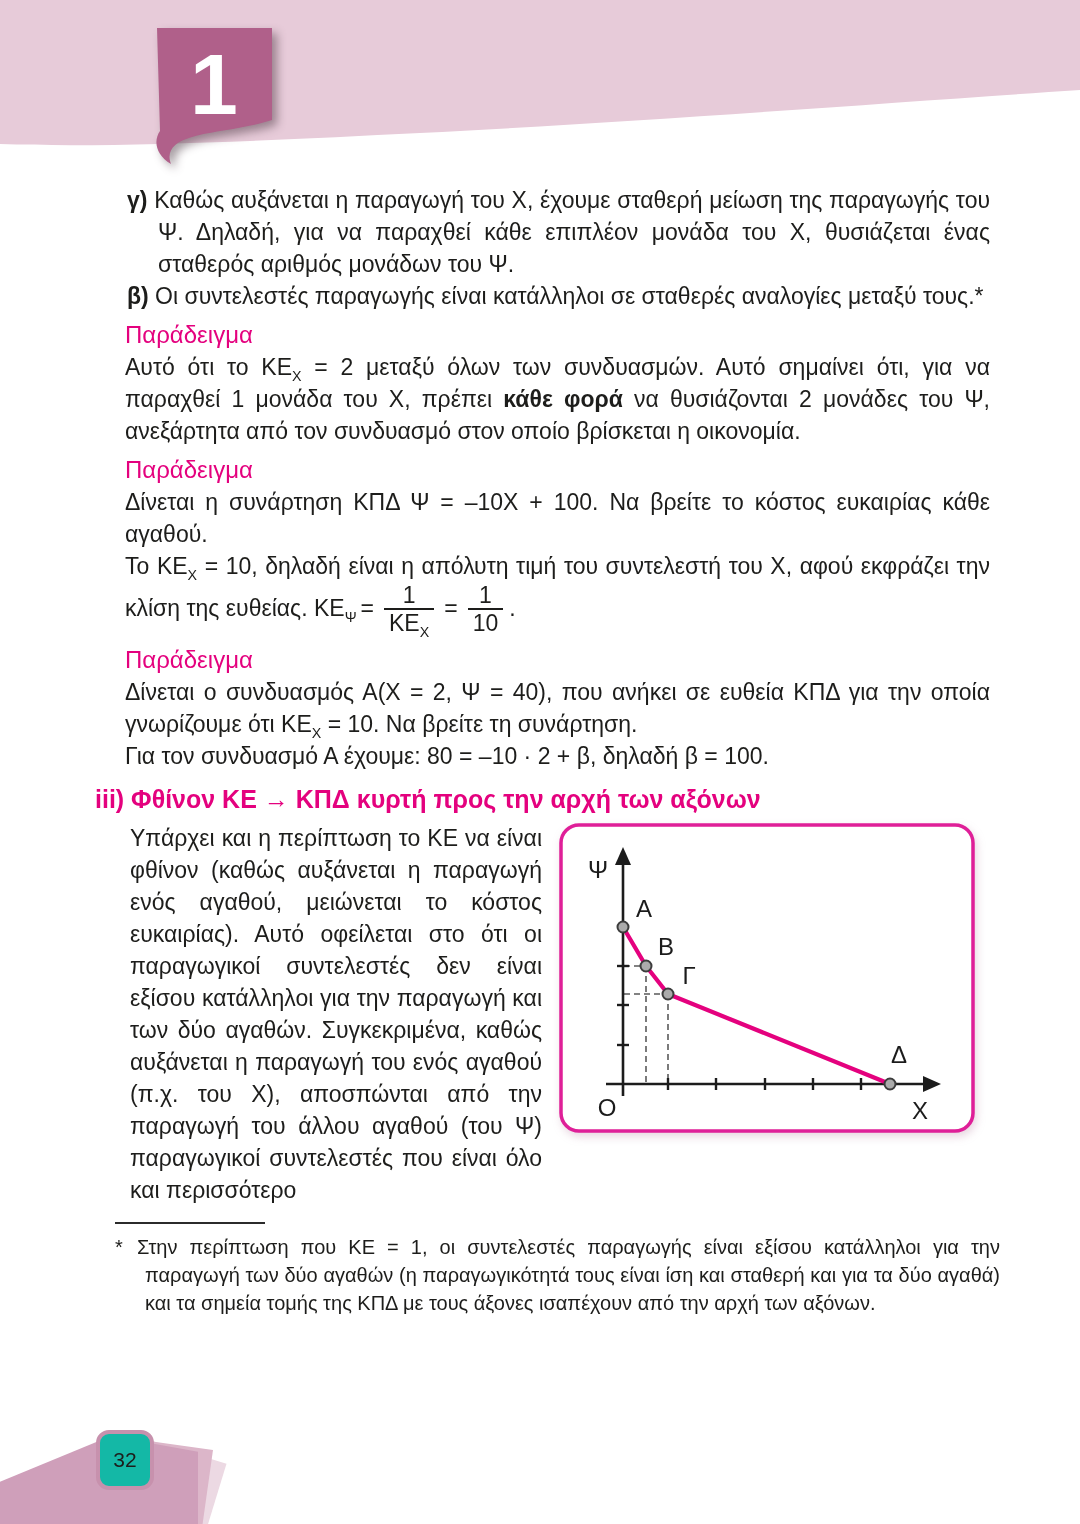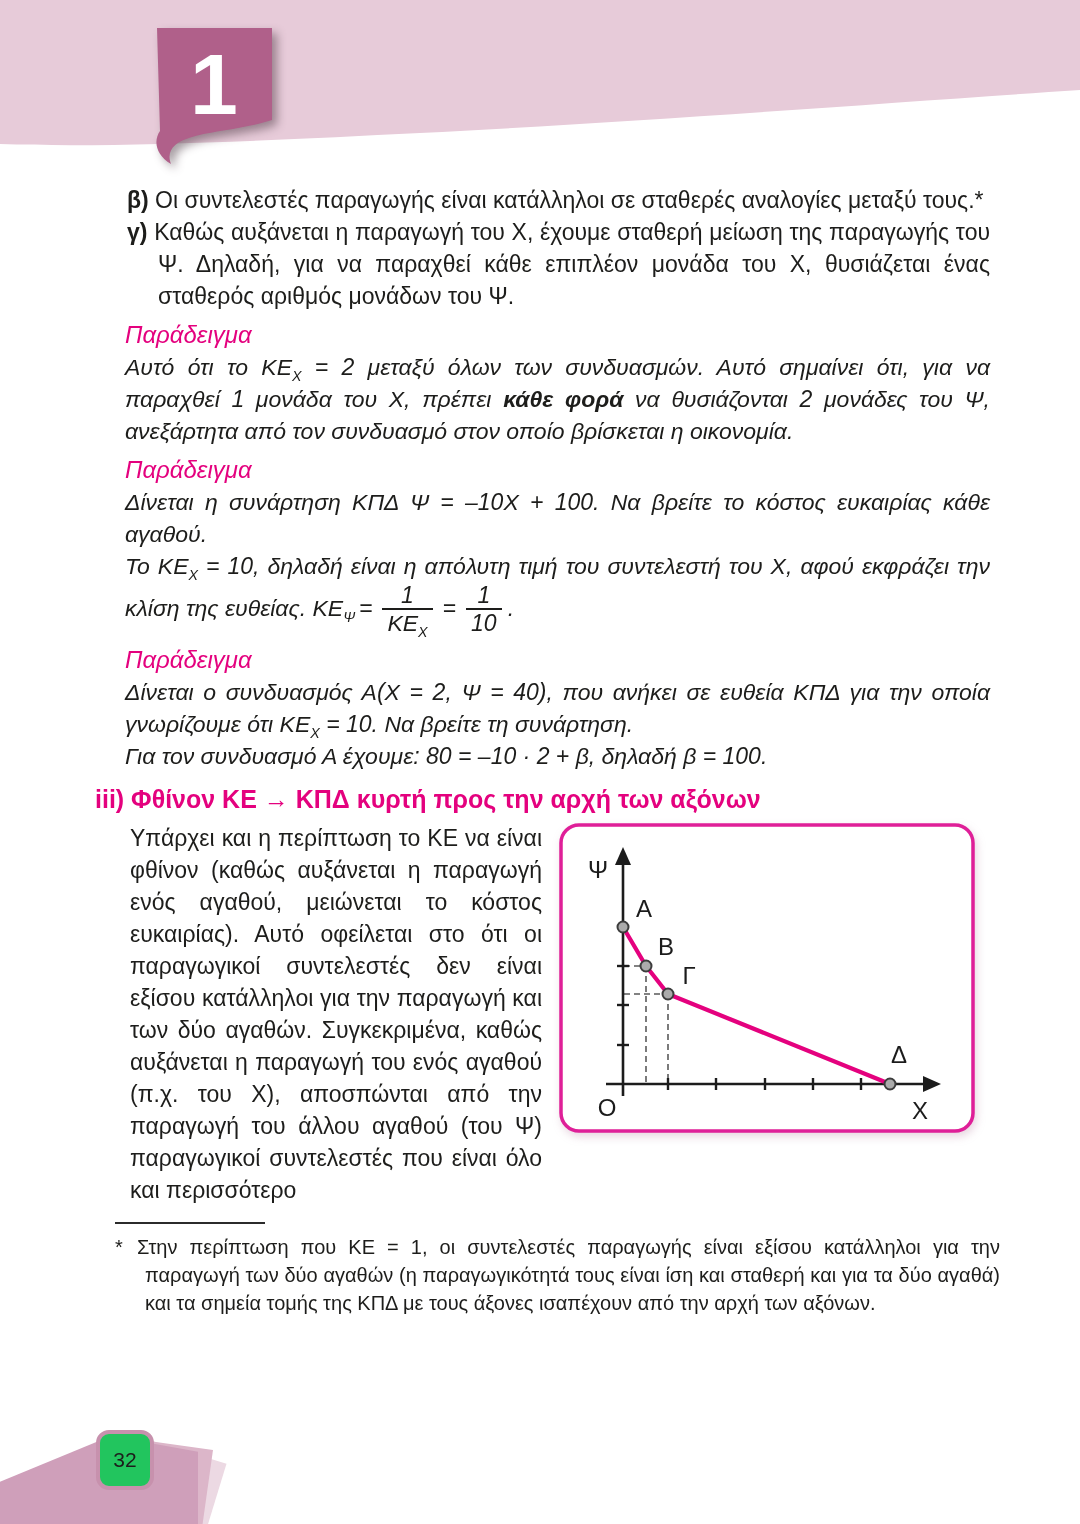--- a/index.html
+++ b/index.html
@@ -9,21 +9,21 @@
   .header-svg{position:absolute;left:0;top:0;}
   .tab-svg{position:absolute;left:140px;top:6px;}
   .tab-body{filter:drop-shadow(5px 5px 5px rgba(60,40,50,.45));}
   .tab-num{font-family:"Liberation Sans",sans-serif;font-weight:bold;fill:#ffffff;font-size:86px;}
   
   .content{position:absolute;left:95px;top:184px;width:895px;font-size:23px;line-height:32px;}
   p{margin:0;}
   .blist{margin-left:32px;}
   .blist .item{padding-left:31px;text-indent:-31px;text-align:justify;}
   .lbl{font-weight:bold;}
-  .example{margin-left:30px;margin-top:9px;font-style:italic;}
+  .example{margin-left:30px;margin-top:9px;}
   .ex-head{color:#e4017e;font-size:24px;line-height:27px;margin-bottom:3px;}
   .ex-body{text-align:justify;}
   sub{font-size:0.62em;line-height:0;}
   b{font-weight:bold;}
   .frac{display:inline-block;text-align:center;vertical-align:middle;margin:0 6px;line-height:1.15;}
   .frac .num{display:block;padding:0 5px;}
   .frac .den{display:block;border-top:2px solid #1d1d1b;padding:0 5px;}
   .op{margin:0 4px;}
   .sec-head{margin:12px 0 0 0;color:#e4017e;font-size:25px;line-height:30px;font-weight:bold;}
   .twocol{display:flex;gap:16px;margin-top:8px;margin-left:35px;}
@@ -34,43 +34,43 @@
   .footnote{margin-top:16px;margin-left:20px;width:885px;font-size:20px;line-height:28px;}
   .fn-rule{width:150px;border-top:2px solid #2b2b2b;margin-bottom:9px;}
   .footnote p{padding-left:30px;text-indent:-30px;text-align:justify;}
   .fn-star{display:inline-block;width:22px;text-indent:0;}
   
   .sheet{position:absolute;}
   .s3{left:128px;bottom:-30px;width:85px;height:105px;background:#ecd9e3;transform:rotate(17deg);z-index:1;}
   .s2{left:98px;bottom:-26px;width:108px;height:108px;background:#dcb6c9;transform:rotate(8deg);z-index:2;}
   .slab{position:absolute;left:0;bottom:0;width:198px;height:88px;background:#cf9fba;z-index:3;
         clip-path:polygon(0 52%,56% 0,100% 18%,100% 100%,0 100%);}
-  .badge{position:absolute;left:96px;top:1430px;width:50px;height:52px;background:#22c55e;
+  .badge{position:absolute;left:96px;top:1430px;width:50px;height:52px;background:#14b8a6;
          border:4px solid #c791ad;border-radius:13px;z-index:4;
          display:flex;align-items:center;justify-content:center;font-size:21px;color:#1d1d1b;}
 </style>
 </head>
 <body>
 
 <div class="page">
 
   <svg class="header-svg" width="1080" height="170">
     <path d="M0 0 H1080 V90 C900 102 640 122 420 133 C260 141 110 148 0 144 Z" fill="#e7cbd9"></path>
   </svg>
 
   <svg class="tab-svg" width="180" height="185">
     <path class="tab-body" d="M17 22 H132 V114 C105 123 72 125 52 131 C34 136 26 145 31 158 C16 149 13 135 20 125 Z" fill="#b0608a"></path>
     <text class="tab-num" x="50" y="108">1</text>
   </svg>
 
   <div class="content">
 
     <div class="blist">
+      <p class="item"><span class="lbl">γ)</span> <span>Καθώς αυξάνεται η παραγωγή του Χ, έχουμε σταθερή μείωση της παραγωγής του Ψ. Δηλαδή, για να παραχθεί κάθε επιπλέον μονάδα του Χ, θυσιάζεται ένας σταθερός αριθμός μονάδων του Ψ.</span></p>
       <p class="item"><span class="lbl">β)</span> <span>Οι συντελεστές παραγωγής είναι κατάλληλοι σε σταθερές αναλογίες μεταξύ τους.*</span></p>
-      <p class="item"><span class="lbl">γ)</span> <span>Καθώς αυξάνεται η παραγωγή του Χ, έχουμε σταθερή μείωση της παραγωγής του Ψ. Δηλαδή, για να παραχθεί κάθε επιπλέον μονάδα του Χ, θυσιάζεται ένας σταθερός αριθμός μονάδων του Ψ.</span></p>
     </div>
 
     <div class="example">
       <div class="ex-head">Παράδειγμα</div>
       <p class="ex-body"><span>Αυτό ότι το ΚΕ</span><sub>Χ</sub><span> = 2 μεταξύ όλων των συνδυασμών. Αυτό σημαίνει ότι, για να παραχθεί 1 μονάδα του Χ, πρέπει </span><b>κάθε φορά</b><span> να θυσιάζονται 2 μονάδες του Ψ, ανεξάρτητα από τον συνδυασμό στον οποίο βρίσκεται η οικονομία.</span></p>
     </div>
 
     <div class="example">
       <div class="ex-head">Παράδειγμα</div>
       <p class="ex-body"><span>Δίνεται η συνάρτηση ΚΠΔ Ψ = –10Χ + 100. Να βρείτε το κόστος ευκαιρίας κάθε αγαθού.</span></p>

